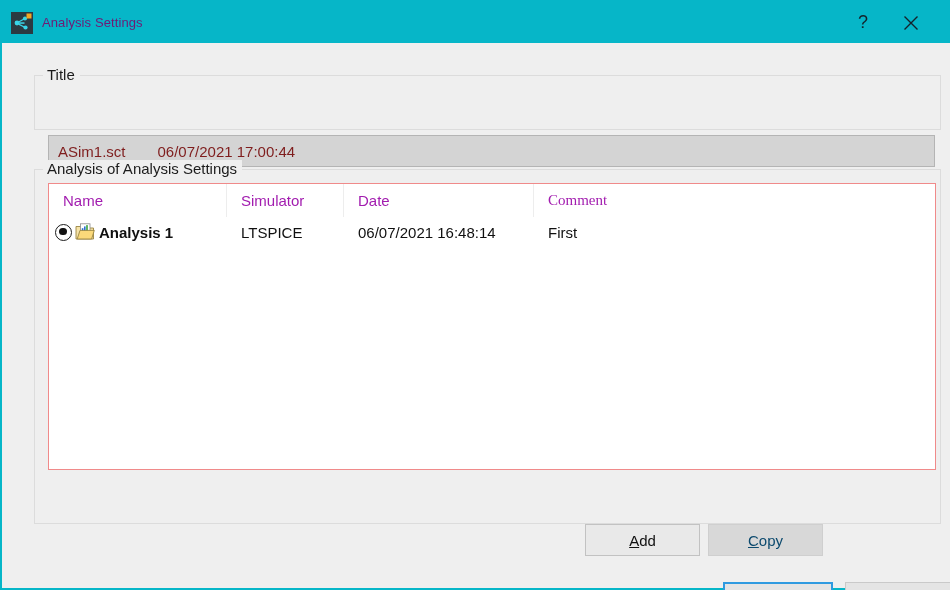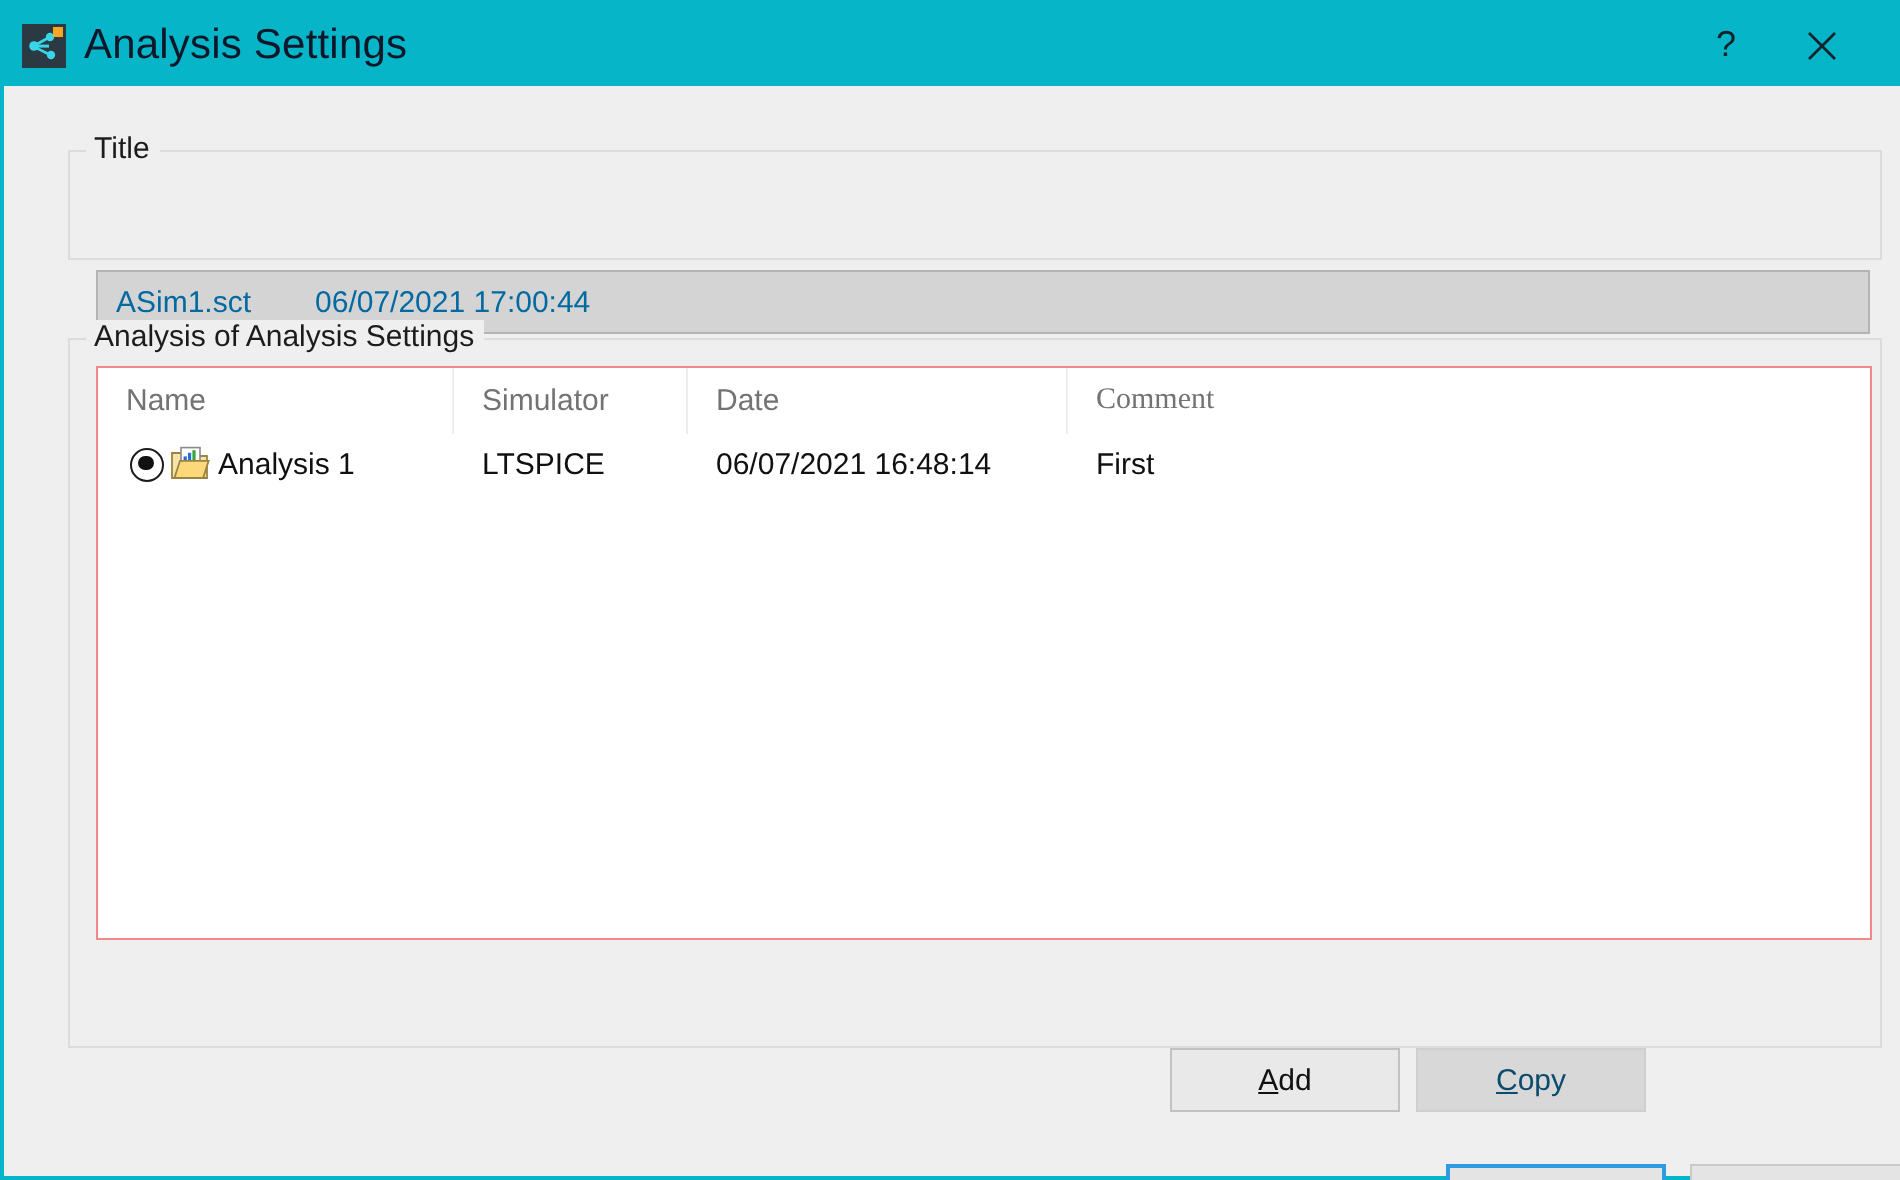--- a/index.html
+++ b/index.html
@@ -40,22 +40,22 @@
     height: 22px;
     margin-left: 9px;
     margin-right: 9px;
     flex: 0 0 auto;
     position: relative;
     background: #2b3a42;
     border-radius: 1px;
   }
   .title-icon svg { display: block; }
   .title-text {
-    font-size: 21px;
-    color: #0f172a;
+    font-size: 13px;
+    color: #701a75;
     letter-spacing: 0.1px;
     white-space: nowrap;
   }
   .titlebar-spacer { flex: 1 1 auto; }
   .tb-btn {
     width: 46px;
     height: 41px;
     display: flex;
     align-items: center;
     justify-content: center;
@@ -114,21 +114,21 @@
     top: 92px;
     width: 887px;
     height: 32px;
     box-sizing: border-box;
     background: #d4d4d4;
     border: 1px solid #b4b4b4;
     display: flex;
     align-items: center;
     padding-left: 9px;
     font-size: 15px;
-    color: #0369a1;
+    color: #7f1d1d;
     white-space: pre;
   }
   .tf-name { }
   .tf-gap { display: inline-block; width: 32px; }
   .tf-date { }
 
   
   .listview {
     position: absolute;
     left: 33px;
@@ -139,21 +139,21 @@
     background: #ffffff;
     border: 1px solid #f08a8a;
     overflow: hidden;
   }
   .lv-header {
     position: relative;
     height: 33px;
     display: flex;
     align-items: center;
     font-size: 15px;
-    color: #737373;
+    color: #a21caf;
   }
   .lv-col {
     box-sizing: border-box;
     height: 33px;
     display: flex;
     align-items: center;
     padding-left: 14px;
     border-right: 1px solid #ededed;
     white-space: nowrap;
   }
@@ -171,21 +171,21 @@
     color: #101010;
   }
   .lv-cell {
     box-sizing: border-box;
     height: 30px;
     display: flex;
     align-items: center;
     padding-left: 14px;
     white-space: nowrap;
   }
-  .lv-cell.c-name { padding-left: 16px; gap: 0px; }
+  .lv-cell.c-name { padding-left: 6px; gap: 0px; font-weight: bold; }
 
   .radio {
     width: 17px;
     height: 17px;
     box-sizing: border-box;
     border: 1.6px solid #1c1c1c;
     border-radius: 50%;
     position: relative;
     flex: 0 0 auto;
     margin-right: 3px;

